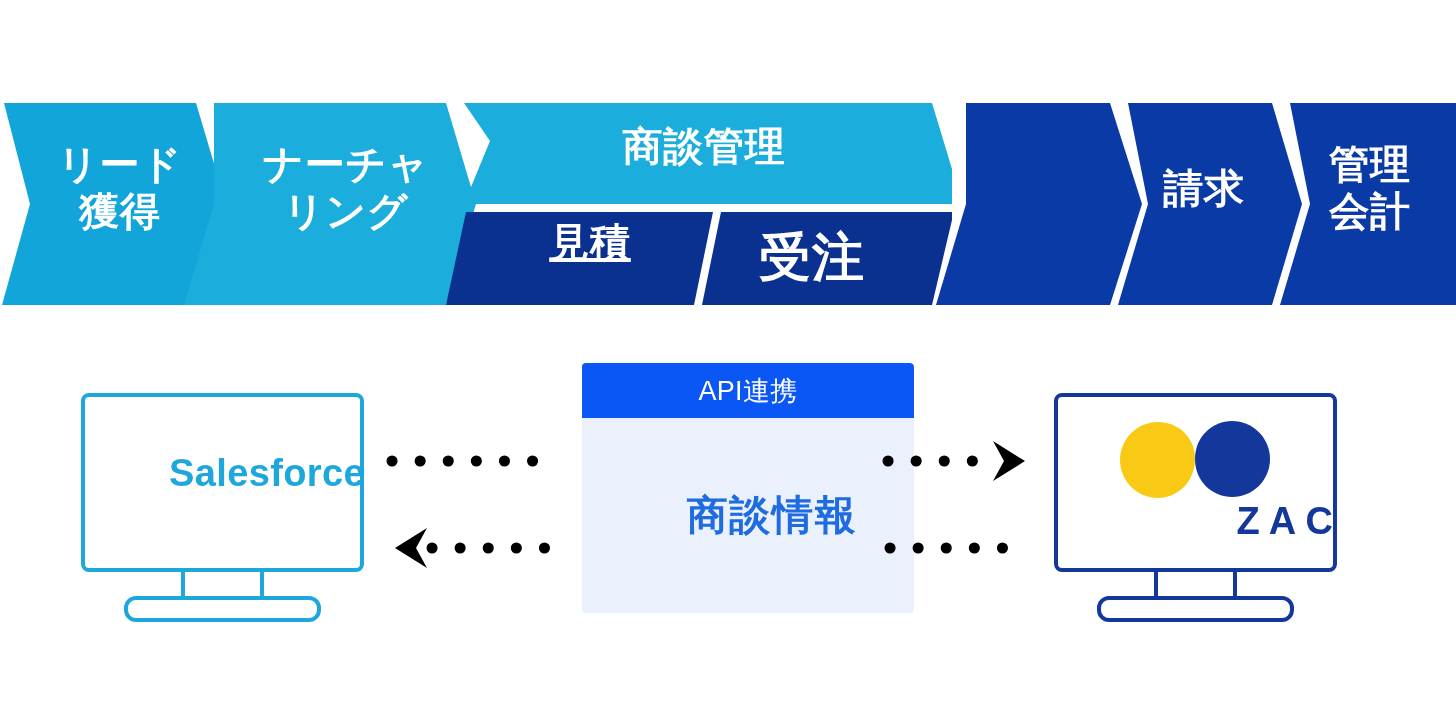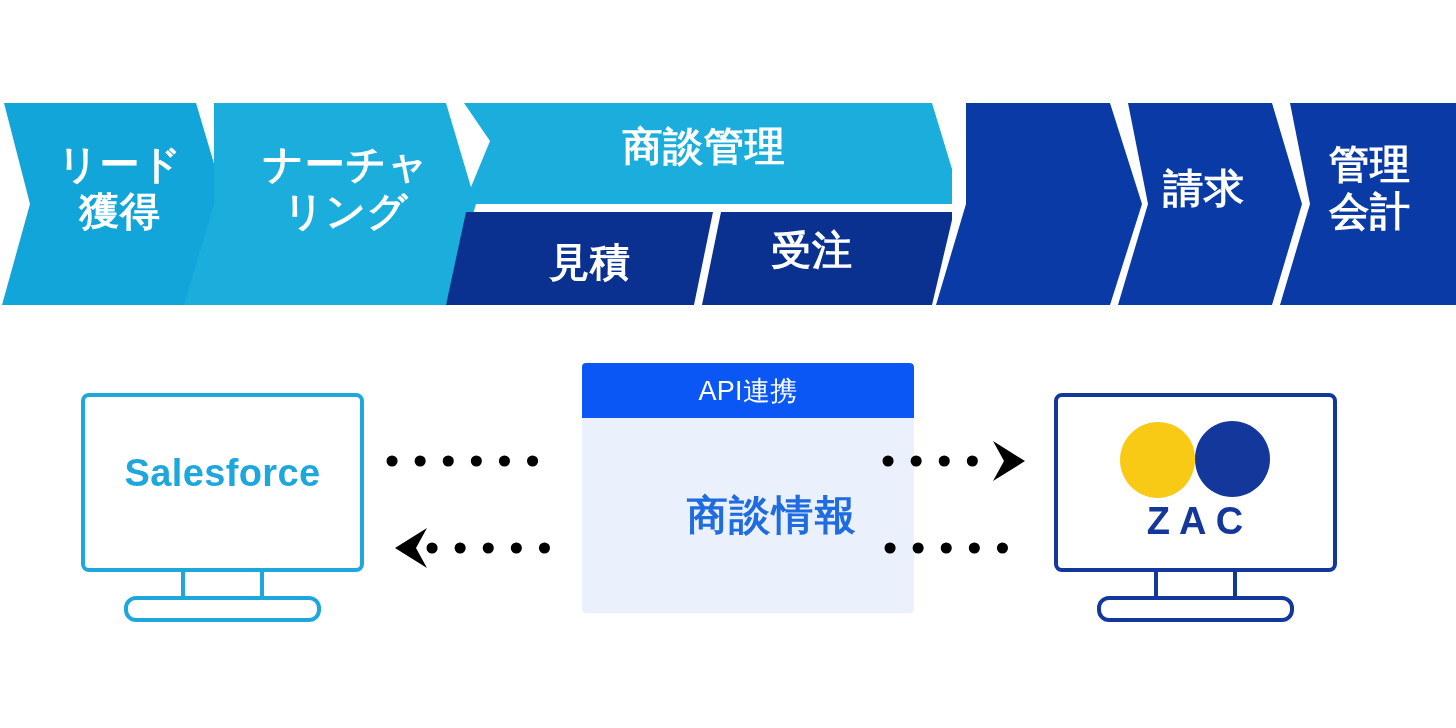--- a/index.html
+++ b/index.html
@@ -15,21 +15,21 @@
   #chevron-band svg{display:block;}
   .chev-label{
     position:absolute;color:#ffffff;font-weight:700;
     text-align:center;line-height:1.18;letter-spacing:.02em;
     white-space:pre-line;pointer-events:none;
   }
 
   .monitor{position:absolute;}
   .monitor svg{display:block;}
   .screen-label{
-    position:absolute;text-align:center;width:100%;
+    position:absolute;text-align:right;width:100%;
     font-weight:700;pointer-events:none;
   }
 
   
   #api-card{
     position:absolute;left:550px;top:363px;width:332px;height:250px;
     border-radius:4px;overflow:hidden;padding-left:32px;
   }
   #api-header{
     height:55px;background:#0A57F5;color:#ffffff;
@@ -77,23 +77,23 @@
     </svg>
 
     <div class="chev-label" style="left:40px;top:38px;width:160px;font-size:40px;">リード
 獲得</div>
 
     <div class="chev-label" style="left:246px;top:38px;width:200px;font-size:40px;">ナーチャ
 リング</div>
 
     <div class="chev-label" style="left:494px;top:20px;width:420px;font-size:40px;">商談管理</div>
 
-    <div class="chev-label" style="left:490px;top:136px;width:200px;font-size:40px;">見積</div>
+    <div class="chev-label" style="left:490px;top:116px;width:200px;font-size:40px;text-decoration:underline;">見積</div>
 
-    <div class="chev-label" style="left:712px;top:124px;width:200px;font-size:40px;">受注</div>
+    <div class="chev-label" style="left:712px;top:124px;width:200px;font-size:52px;">受注</div>
 
 
     <div class="chev-label" style="left:1300px;top:38px;width:140px;font-size:40px;">管理
 会計</div>
 
     <div class="chev-label" style="left:1134px;top:62px;width:140px;font-size:40px;">請求</div>
   </div>
 
   <div class="monitor" style="left:80px;top:392px;width:285px;height:230px;">
     <svg width="285" height="230" viewBox="0 0 285 230" xmlns="http://www.w3.org/2000/svg">

